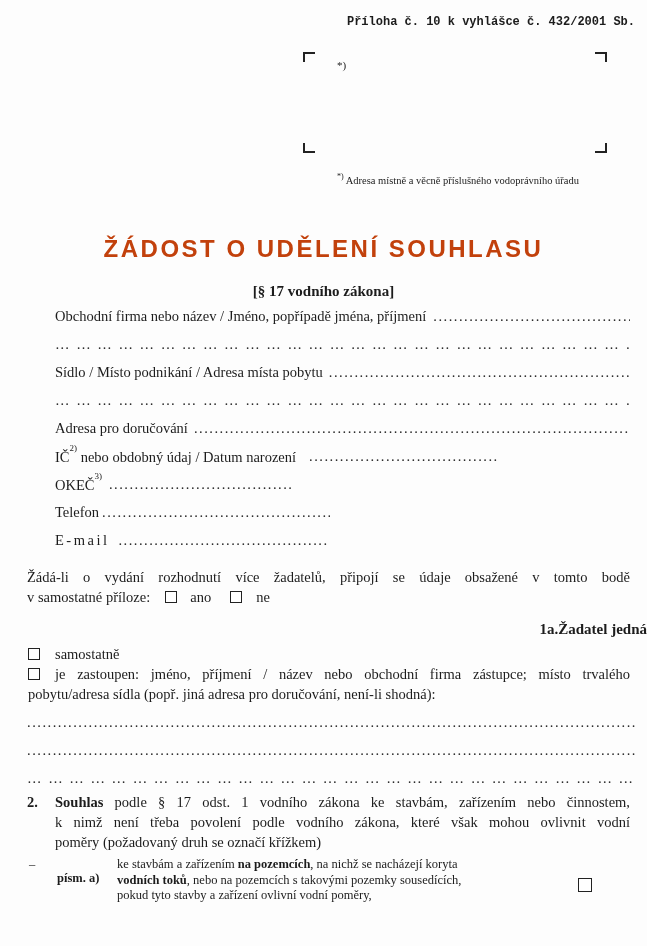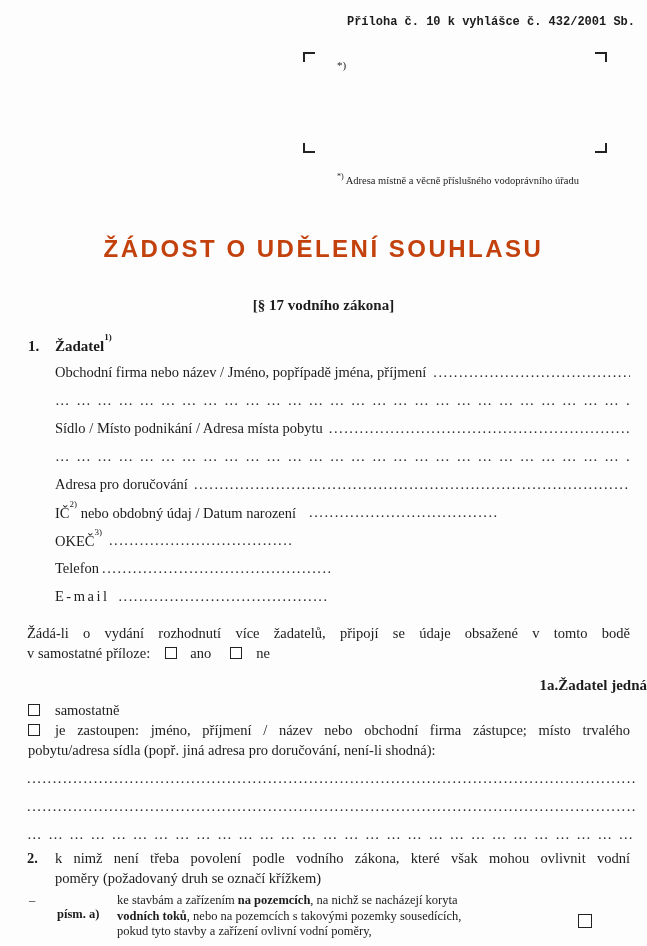--- a/index.html
+++ b/index.html
@@ -23,21 +23,21 @@
   .corner.br { right:0;  bottom:0; border-right:2px solid #222; border-bottom:2px solid #222; }
   .addr-ast { position:absolute; left:34px; top:7px; font-size:11px; }
   .footnote { margin:17px 0 0 337px; font-size:10.5px; line-height:14px; }
   .footnote sup { font-size:8px; }
   
   .title {
     margin-top:46px; text-align:center;
     font-family:"Liberation Sans", sans-serif; font-weight:bold;
     font-size:24px; line-height:30px; letter-spacing:2.5px; color:#c2410c;
   }
-  .subtitle { margin-top:32px; text-align:center; font-weight:bold; font-size:15px; line-height:19px; }
+  .subtitle { margin-top:18px; text-align:center; font-weight:bold; font-size:15px; line-height:19px; }
   
   .sec-heading { margin:17px 0 0 28px; font-weight:bold; font-size:15px; line-height:21px; }
   .sec-heading .num { display:inline-block; width:27px; }
   .sec-heading .num.wide { width:29px; }
   sup.fnum { font-size:9px; position:relative; top:-5px; }
   
   .fields { margin:7px 17px 15px 55px;font-family:Liberation Serif, serif; }
   .frow { display:flex; align-items:baseline; height:20px; margin-bottom:8px; white-space:nowrap; }
   .leader { overflow:hidden; white-space:nowrap; letter-spacing:1.5px; color:#2a2a2a; }
   .leader.grow { flex:1 1 auto; min-width:0; }
@@ -81,21 +81,20 @@
     <span class="corner bl"></span>
     <span class="corner br"></span>
     <span class="addr-ast">*)</span>
   </div>
 
   <div class="footnote"><sup>*)</sup><span> Adresa místně a věcně příslušného vodoprávního úřadu</span></div>
 
   <h1 class="title">ŽÁDOST O UDĚLENÍ SOUHLASU</h1>
   <div class="subtitle">[§ 17 vodního zákona]</div>
 
-  <div class="sec-heading"><span class="num">1.</span><span>Žadatel</span><sup class="fnum">1)</sup></div>
 
   <div class="fields">
     <div class="frow">
       <span>Obchodní firma nebo název / Jméno, popřípadě jména, příjmení</span>
       <span class="leader grow" style="margin-left:7px;">....................................................................................................................................................................</span>
     </div>
     <div class="frow">
       <span class="leader grow">… … … … … … … … … … … … … … … … … … … … … … … … … … … … … … … … … … … … … … … … </span>
     </div>
     <div class="frow">
@@ -151,20 +150,21 @@
   <div class="para" style="margin-left:28px;">pobytu/adresa sídla (popř. jiná adresa pro doručování, není-li shodná):</div>
 
   <div class="fill-lines">
     <div class="fillrow leader">....................................................................................................................................................................</div>
     <div class="fillrow leader">....................................................................................................................................................................</div>
     <div class="fillrow leader">… … … … … … … … … … … … … … … … … … … … … … … … … … … … … … … … … … … … … … … … </div>
   </div>
 
   <div class="sec2">
     <span class="num2">2.</span>
+    <div class="jline"><span style="font-weight: bold;">Souhlas</span><span> podle § 17 odst. 1 vodního zákona ke stavbám, zařízením nebo činnostem,</span></div>
     <div class="jline">k nimž není třeba povolení podle vodního zákona, které však mohou ovlivnit vodní</div>
     <div>poměry (požadovaný druh se označí křížkem)</div>
   </div>
 
   <div class="itema">
     <span class="dash">–</span>
     <span class="alabel">písm. a)</span>
     <div class="atext">
       <div><span>ke stavbám a zařízením </span><span style="font-weight: bold;">na pozemcích</span><span>, na nichž se nacházejí koryta</span></div>
       <div><span style="font-weight: bold;">vodních toků</span><span>, nebo na pozemcích s takovými pozemky sousedících,</span></div>

